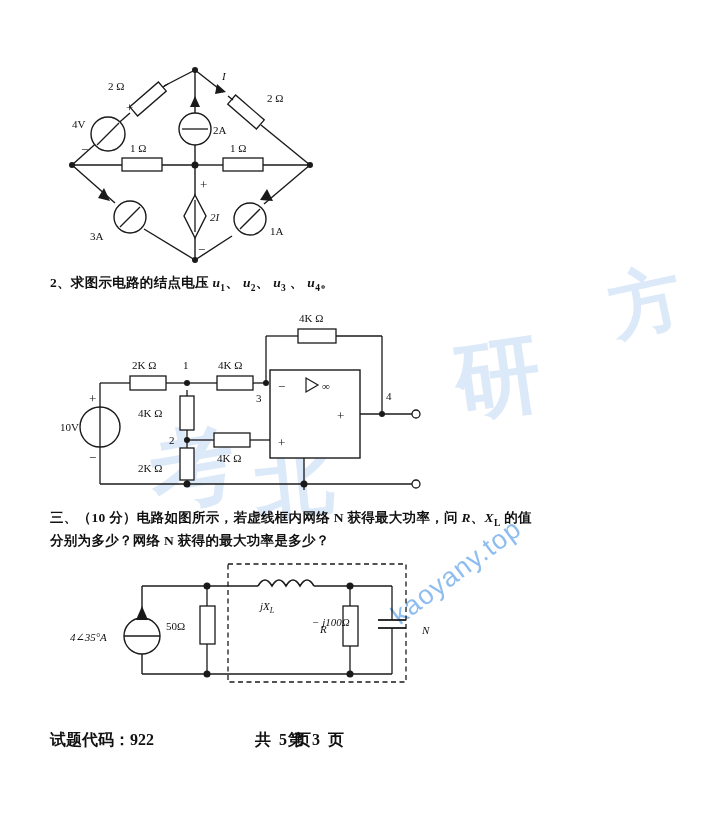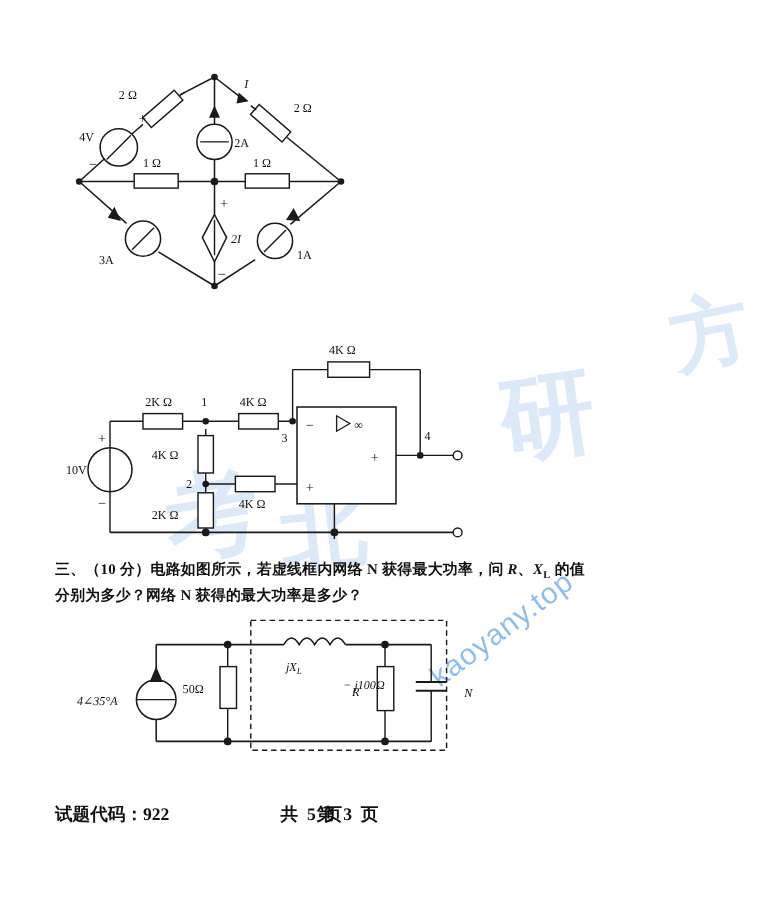--- a/index.html
+++ b/index.html
@@ -176,20 +176,27 @@
       <text class="lbl-i" x="150" y="163">2I</text>
 
       <circle class="node" cx="135" cy="12" r="3"></circle>
       <circle class="node" cx="135" cy="107" r="3.5"></circle>
       <circle class="node" cx="135" cy="202" r="3"></circle>
       <circle class="node" cx="12" cy="107" r="3"></circle>
       <circle class="node" cx="250" cy="107" r="3"></circle>
     </svg>
   </div>
 
+  <div class="qtext" style="left:50px; top:272px;">
+    <span>2、</span><span>求图示电路的结点电压</span>
+    <i>u</i><span class="sub">1</span><span>、</span>
+    <i>u</i><span class="sub">2</span><span>、</span>
+    <i>u</i><span class="sub">3</span><span> 、 </span>
+    <i>u</i><span class="sub">4</span><span>。</span>
+  </div>
 
   <div class="fig" style="left:42px; top:312px;">
     <svg width="400" height="178" viewBox="0 0 400 178">
 
       <circle cx="58" cy="115" r="20" fill="#fff" stroke="#1a1a1a" stroke-width="1.4"></circle>
       <line class="wire" x1="58" y1="95" x2="58" y2="135" stroke-width="1.3"></line>
       <text class="lbl" x="18" y="119">10V</text>
       <text class="sign" x="47" y="91">+</text>
       <text class="sign" x="47" y="150">−</text>
 

